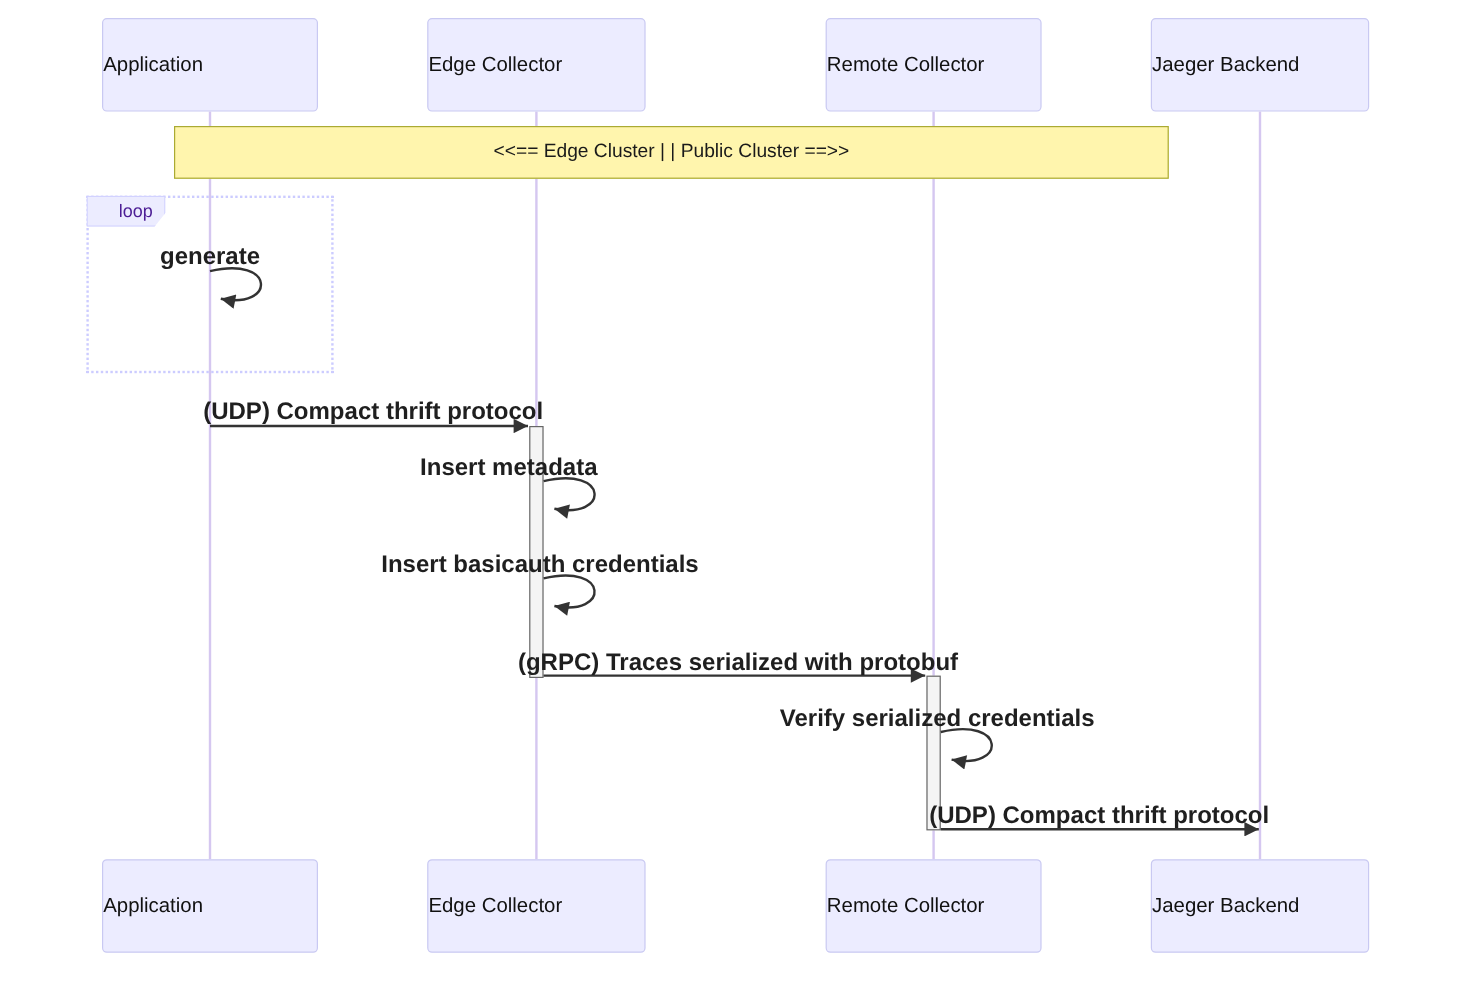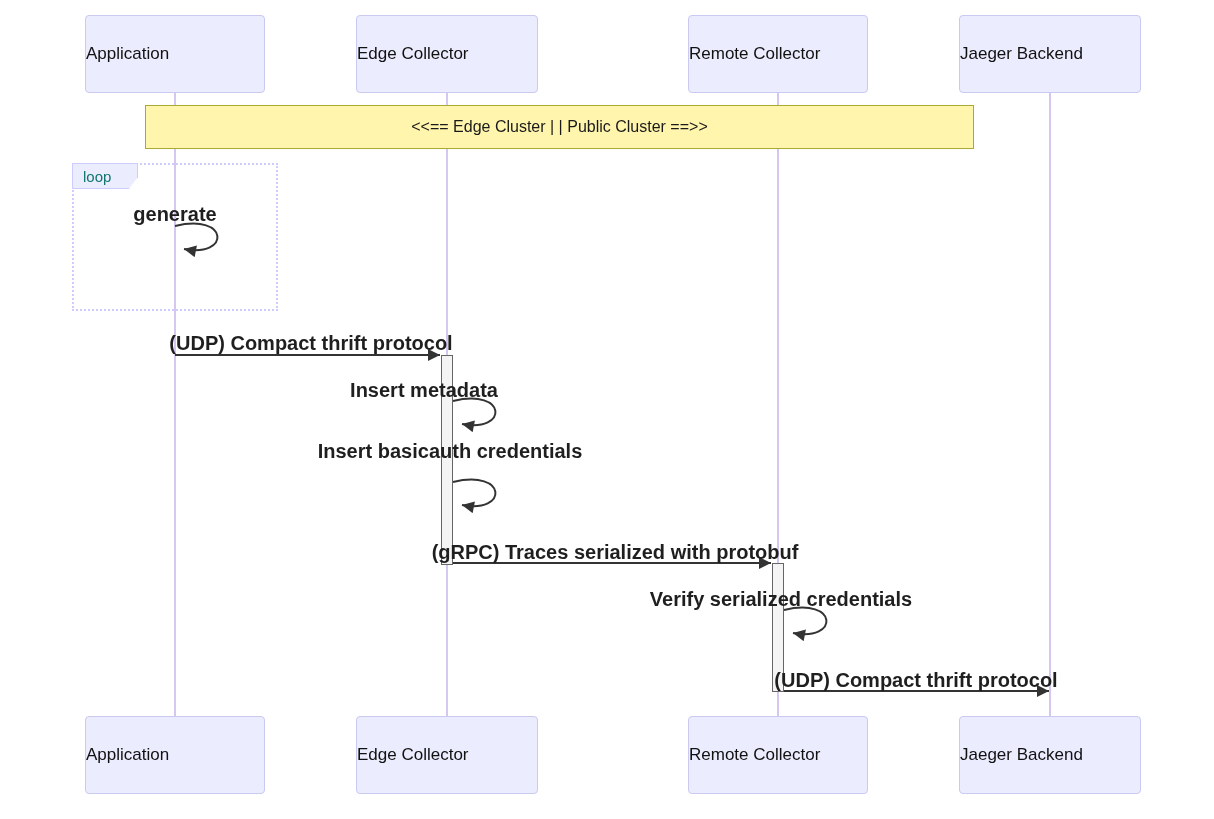--- a/index.html
+++ b/index.html
@@ -53,22 +53,22 @@
     box-sizing:border-box;
   }
   .loop-label{
     position:absolute;
     left:72px;top:163px;width:66px;height:26px;
     background:var(--actor-fill);
     border:1px solid var(--loop-border);
     box-sizing:border-box;
     clip-path:polygon(0 0,100% 0,100% 55%,86% 100%,0 100%);
     display:flex;align-items:center;
-    padding-left:10px;
-    font-size:15px;color:#0f766e;
+    padding-left:26px;
+    font-size:15px;color:#4c1d95;
   }
   .activation{
     position:absolute;
     width:12px;
     background:var(--act-fill);
     border:1px solid var(--act-border);
     box-sizing:border-box;
   }
   .msg-label{
     position:absolute;
@@ -134,21 +134,21 @@
     <line x1="453" y1="563" x2="771" y2="563" stroke="#333333" stroke-width="2" marker-end="url(#arrowhead)"></line>
 
     <path d="M784,610 C839,597 839,642 793,633" fill="none" stroke="#333333" stroke-width="2" marker-end="url(#arrowhead)"></path>
 
     <line x1="784" y1="691" x2="1049" y2="691" stroke="#333333" stroke-width="2" marker-end="url(#arrowhead)"></line>
   </svg>
 
   <div class="msg-label" style="left:175px;top:203px">generate</div>
   <div class="msg-label" style="left:311px;top:332px">(UDP) Compact thrift protocol</div>
   <div class="msg-label" style="left:424px;top:379px">Insert metadata</div>
-  <div class="msg-label" style="left:450px;top:440px">Insert basicauth credentials</div>
+  <div class="msg-label" style="left:450px;top:460px">Insert basicauth credentials</div>
   <div class="msg-label" style="left:615px;top:541px">(gRPC) Traces serialized with protobuf</div>
   <div class="msg-label" style="left:781px;top:588px">Verify serialized credentials</div>
   <div class="msg-label" style="left:916px;top:669px">(UDP) Compact thrift protocol</div>
 
   <div class="participant" style="left:85px;top:716px;width:180px">
     <span>Application</span>
   </div>
   <div class="participant" style="left:356px;top:716px;width:182px">
     <span>Edge Collector</span>
   </div>

